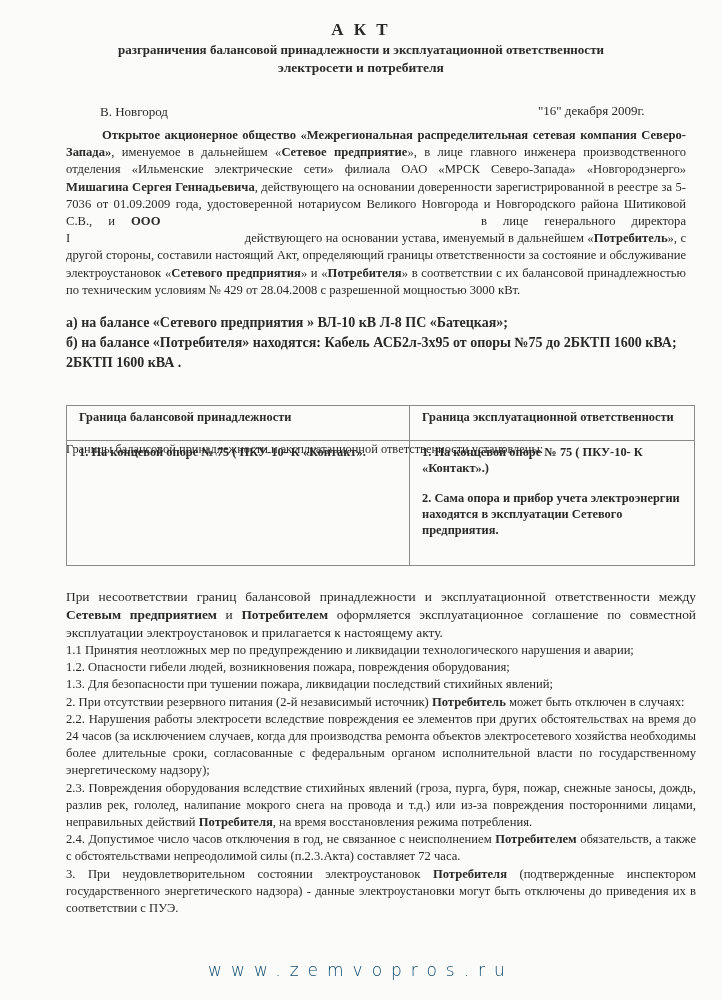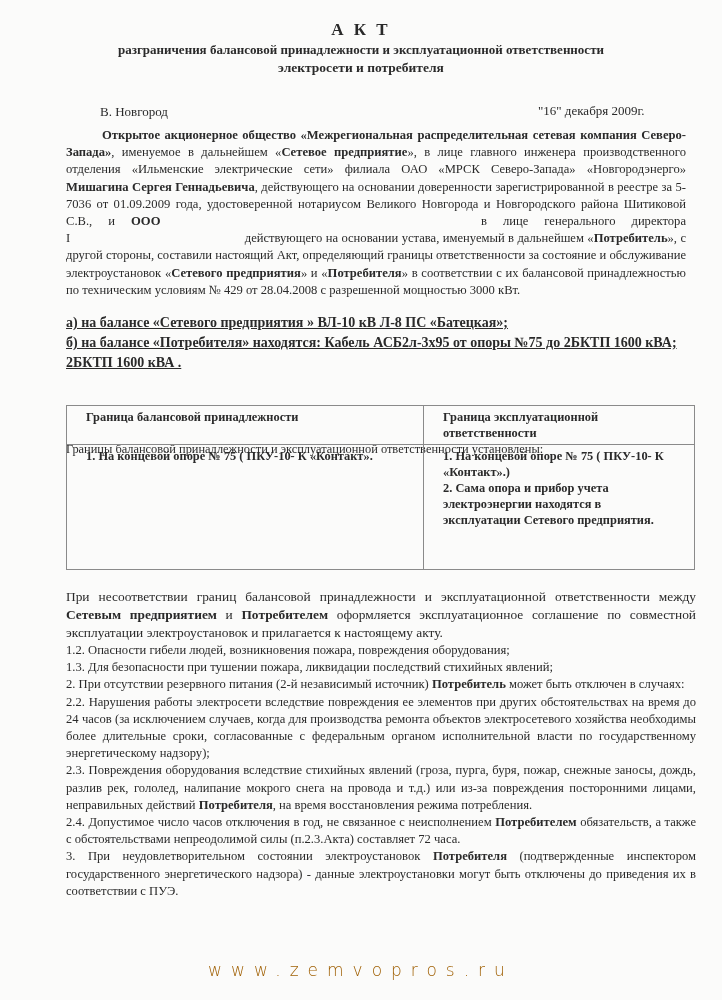--- a/index.html
+++ b/index.html
@@ -10,33 +10,33 @@
   .abs { position: absolute; }
   .title { left: 0; width: 722px; text-align: center; font-weight: bold; }
   .t1 { top: 20px; font-size: 17px; letter-spacing: 3px; }
   .t2 { top: 42px; font-size: 13px; }
   .t3 { top: 60px; font-size: 13.5px; }
   .place { left: 100px; top: 104px; font-size: 13px; }
   .date { left: 538px; top: 103px; font-size: 13px; }
   .para { left: 66px; width: 620px; font-size: 12.6px; line-height: 17.2px; text-align: justify; }
   .para b { font-weight: bold; }
   .indent { text-indent: 36px; }
-  .sec-ab { left: 66px; width: 630px; font-size: 14px; font-weight: bold; line-height: 20px; text-decoration: underline; }
+  .sec-ab { left: 66px; width: 630px; font-size: 14px; font-weight: bold; line-height: 20px; }
   .note { left: 66px; font-size: 12.4px; }
   table.bounds {
     position: absolute; left: 66px; top: 405px; width: 629px; border-collapse: collapse; font-size: 12.4px; font-weight: bold;
   }
-  table.bounds td { border: 1px solid #8a8a8a; vertical-align: top; padding: 3px 19px; line-height: 16px; }
+  table.bounds td { border: 1px solid #8a8a8a; vertical-align: top; padding: 3px 12px; line-height: 16px; }
   table.bounds tr.head td { height: 28px; }
   table.bounds tr.body td { height: 118px; }
   table.bounds td.c1 { width: 318px; }
-  .cell-p2 { }
+  .cell-p2 { margin-top: 14px; }
   .list { left: 66px; width: 630px; font-size: 12.6px; line-height: 17.2px; text-align: justify; }
   .list p { margin: 0; }
-  .wm { left: 0; width: 722px; top: 960px; text-align: center; font-family: "DejaVu Sans", sans-serif; font-size: 17px; letter-spacing: 9px; color: #a16207; font-weight: 300; }
+  .wm { left: 0; width: 722px; top: 960px; text-align: center; font-family: "DejaVu Sans", sans-serif; font-size: 17px; letter-spacing: 9px; color: #0c4a6e; font-weight: 300; }
 </style>
 </head>
 <body>
 
 <div class="abs title t1">А К Т</div>
 <div class="abs title t2">разграничения балансовой принадлежности и эксплуатационной ответственности</div>
 <div class="abs title t3">электросети и потребителя</div>
 
 <div class="abs place">В. Новгород</div>
 <div class="abs date">"16" декабря 2009г.</div>
@@ -59,20 +59,21 @@
     <td>
       <div>1. На концевой опоре № 75 ( ПКУ-10- К «Контакт».)</div>
       <div class="cell-p2">2. Сама опора и прибор учета электроэнергии находятся в эксплуатации Сетевого предприятия.</div>
     </td>
   </tr>
 </tbody>
   </table>
 
 <div class="abs list" style="top:576px;">
   <p style="font-size:13.4px; line-height:18px;margin-top:12px;"><span>При несоответствии границ балансовой принадлежности и эксплуатационной ответственности между </span><b>Сетевым предприятием</b><span> и </span><b>Потребителем</b><span> оформляется эксплуатационное соглашение по совместной эксплуатации электроустановок и прилагается к настоящему акту.</span></p>
+  <p>1.1  Принятия  неотложных мер по предупреждению и ликвидации технологического нарушения и аварии;</p>
   <p>1.2. Опасности гибели людей, возникновения пожара, повреждения оборудования;</p>
   <p>1.3. Для безопасности при тушении пожара, ликвидации последствий стихийных явлений;</p>
   <p><span>2. При отсутствии резервного питания (2-й независимый источник) </span><b>Потребитель</b><span> может быть отключен в случаях:</span></p>
   <p>2.2. Нарушения работы электросети вследствие повреждения ее элементов при других обстоятельствах на время до 24 часов (за исключением случаев, когда для производства ремонта объектов электросетевого хозяйства необходимы более длительные сроки, согласованные с федеральным органом исполнительной власти по государственному энергетическому надзору);</p>
   <p><span>2.3. Повреждения оборудования вследствие стихийных явлений (гроза, пурга, буря, пожар, снежные заносы, дождь, разлив рек, гололед, налипание мокрого снега на провода и т.д.) или из-за повреждения посторонними лицами, неправильных действий </span><b>Потребителя</b><span>, на время восстановления режима потребления.</span></p>
   <p><span>2.4. Допустимое число часов отключения в год, не связанное с неисполнением </span><b>Потребителем</b><span> обязательств, а также с обстоятельствами непреодолимой силы (п.2.3.Акта) составляет 72 часа.</span></p>
   <p><span>3. При неудовлетворительном состоянии электроустановок </span><b>Потребителя</b><span> (подтвержденные инспектором государственного энергетического надзора) - данные электроустановки  могут быть отключены до приведения их в соответствии с ПУЭ.</span></p>
 </div>
 
 <div class="abs wm">www.zemvopros.ru</div>

